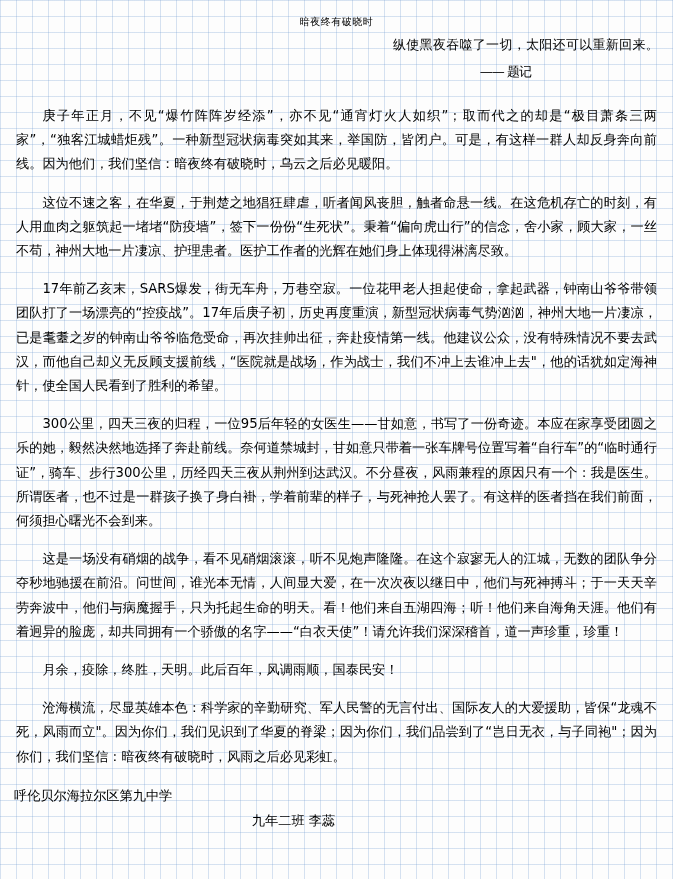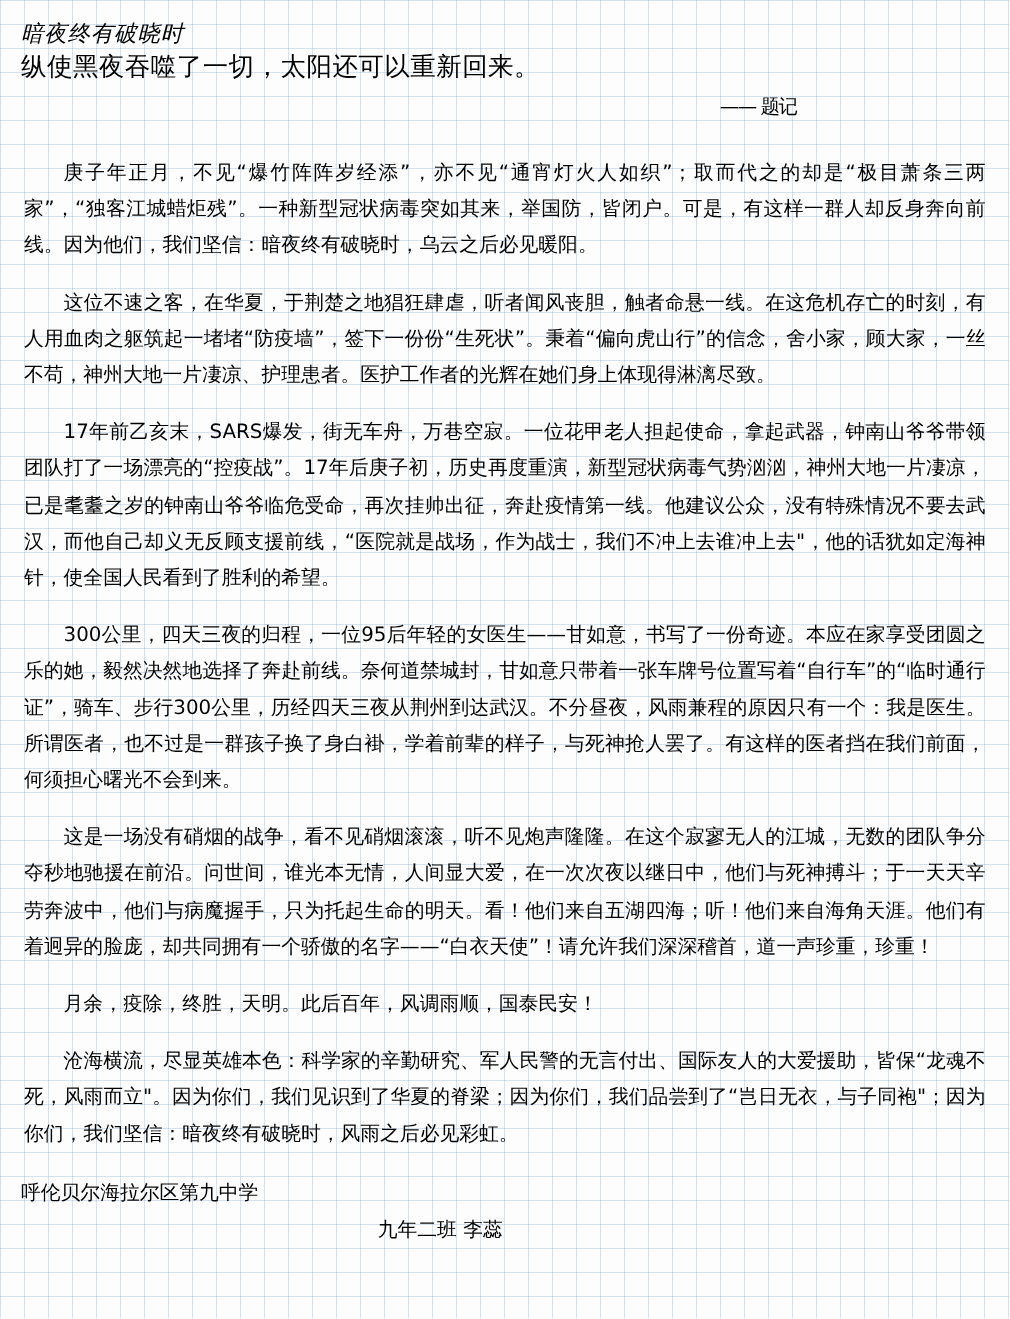--- a/index.html
+++ b/index.html
@@ -26,31 +26,31 @@
     background-position: 0 0;
     overflow: hidden;
   }
   .page-inner {
     position: relative;
     padding: 10px 14px 8px 14px;
     box-sizing: border-box;
     width: 673px;
   }
   .title {
-    font-size: 15px;
+    text-align: center;
+    font-size: 10px;
     color: #000;
     line-height: 20px;
     margin-top: 2px;
     margin-bottom: 2px;
     letter-spacing: 0.5px;
-    font-style: italic;
   }
   .subtitle {
-    text-align: left;
-    font-size: 17px;
+    text-align: right;
+    font-size: 13px;
     color: #000;
     line-height: 22px;
     margin-bottom: 4px;
     letter-spacing: 0.3px;
   }
   .epigraph-wrap {
     text-align: right;
     padding-right: 128px;
     font-size: 13px;
     line-height: 24px;

